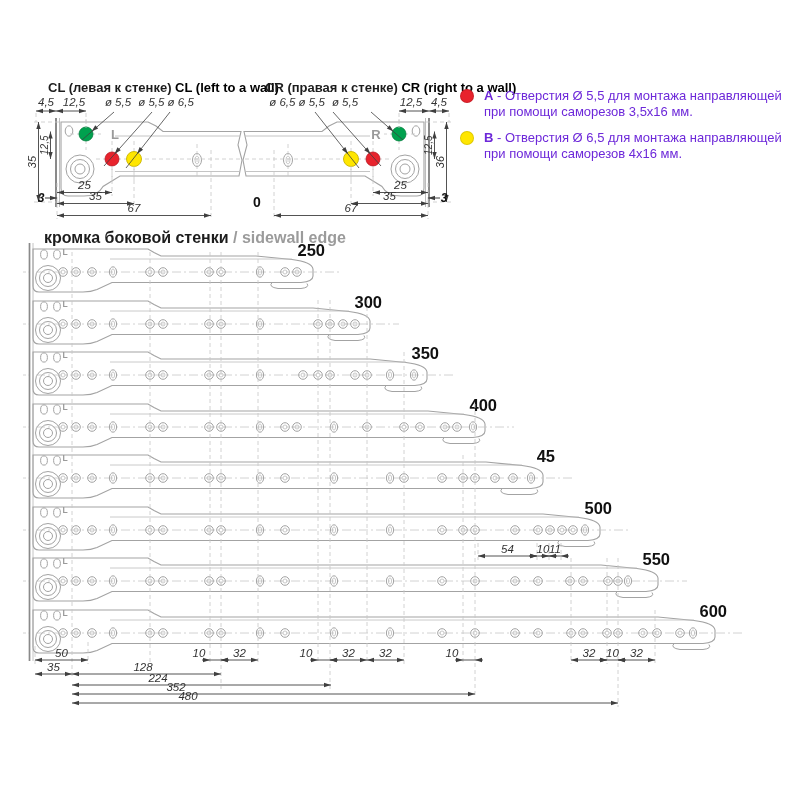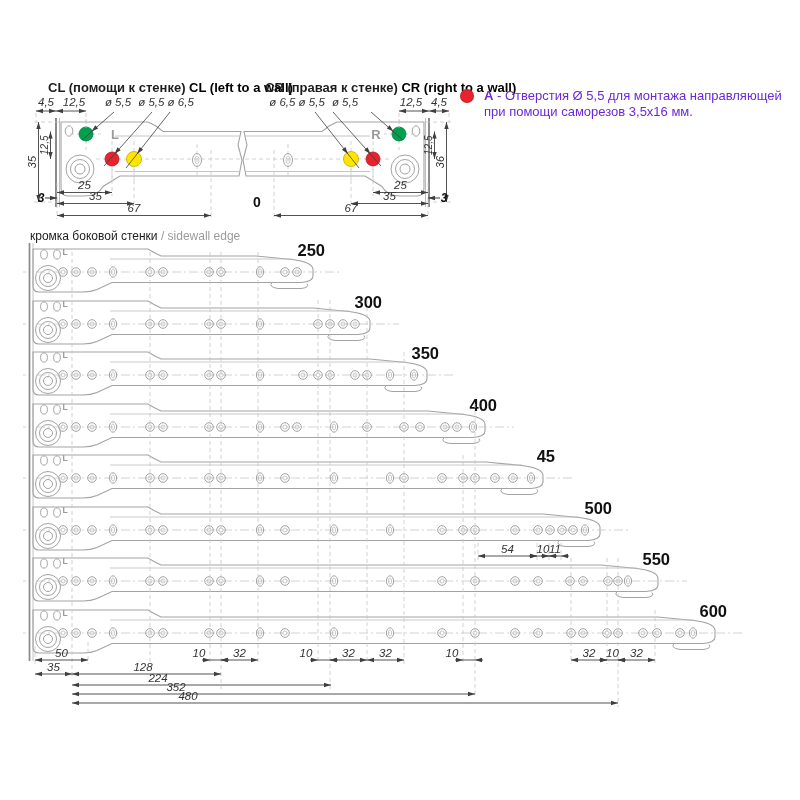--- a/index.html
+++ b/index.html
@@ -8,21 +8,21 @@
   #scene{position:absolute;left:0;top:0;}
   .drawing-title{position:absolute;font-size:13px;font-weight:bold;white-space:nowrap;}
   .drawing-title .ru{color:#1d1d1d;}
   .drawing-title .en{color:#000000;}
   .legend{position:absolute;left:460px;top:88px;width:330px;}
   .legend-item{position:relative;padding-left:24px;margin-bottom:11px;
                font-size:13px;line-height:15.6px;color:#6d28d9;}
   .legend-item .dot{position:absolute;left:0;top:1px;width:14px;height:14px;border-radius:50%;
                     border:1px solid rgba(0,0,0,0.12);box-sizing:border-box;}
   .legend-item b{font-weight:bold;}
-  .section-label{position:absolute;left:30px;top:229px;font-size:12px;font-weight:normal;white-space:nowrap;}
+  .section-label{position:absolute;left:44px;top:229px;font-size:16px;font-weight:bold;white-space:nowrap;}
   .section-label .ru{color:#1d1d1d;}
   .section-label .en{color:#9b9b9b;}
   text{font-family:"Liberation Sans",sans-serif;}
 </style>
 </head>
 <body>
 
 <div class="page">
 
   <svg id="scene" width="800" height="800">
@@ -702,35 +702,40 @@
         <line x1="549" y1="556" x2="561" y2="556" stroke="#3f3f3f" stroke-width="0.9"></line>
         <polygon points="549,556 542,558.2 542,553.8" fill="#3f3f3f"></polygon>
         <polygon points="561,556 568,553.8 568,558.2" fill="#3f3f3f"></polygon>
         <line x1="541" y1="556" x2="549" y2="556" stroke="#3f3f3f" stroke-width="0.9"></line>
         <line x1="561" y1="556" x2="569" y2="556" stroke="#3f3f3f" stroke-width="0.9"></line>
         <text x="555" y="553" fill="#333333" font-size="11.5" text-anchor="middle" font-style="italic" font-weight="normal">11</text>
       </g>
     </svg>
 
   <div class="drawing-title" style="left:48px;top:80px;">
-    <span class="ru">CL (помощи к стенке)</span>
+    <span class="ru">CL (левая к стенке)</span>
     <span class="en">CL (left to a wall)</span>
   </div>
 
   <div class="drawing-title" style="left:265px;top:80px;">
     <span class="ru">CR (правая к стенке)</span>
     <span class="en">CR (right to a wall)</span>
   </div>
 
   <div class="legend">
     <div class="legend-item">
       <span class="dot" style="background: rgb(232, 35, 45);"></span>
       <b>A</b>
       <span>- Отверстия Ø 5,5 для монтажа направляющей при помощи саморезов 3,5х16 мм.</span>
     </div>
+    <div class="legend-item">
+      <span class="dot" style="background: rgb(255, 230, 0);"></span>
+      <b>B</b>
+      <span>- Отверстия Ø 6,5 для монтажа направляющей при помощи саморезов 4х16 мм.</span>
+    </div>
   </div>
 
   <div class="section-label">
     <span class="ru">кромка боковой стенки</span>
     <span class="en">/ sidewall edge</span>
   </div>
 
 </div>
 
 </body></html>

